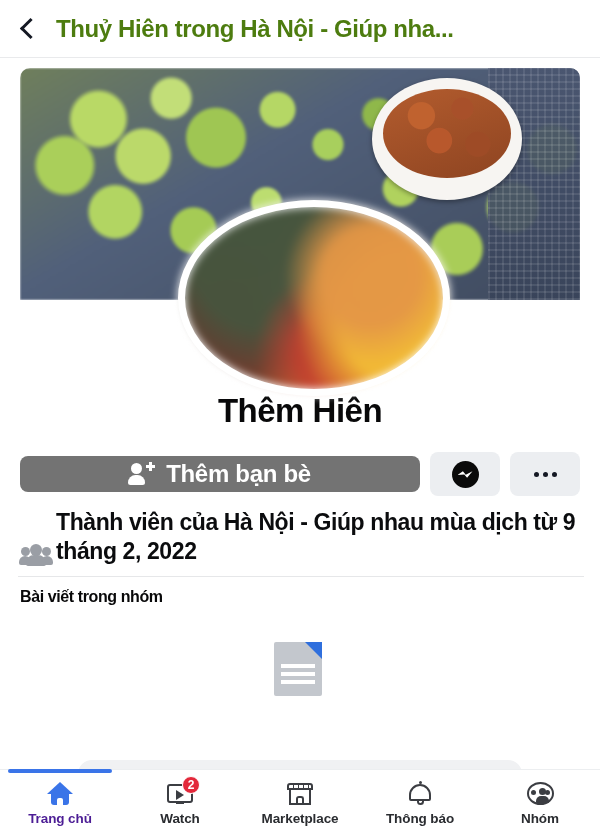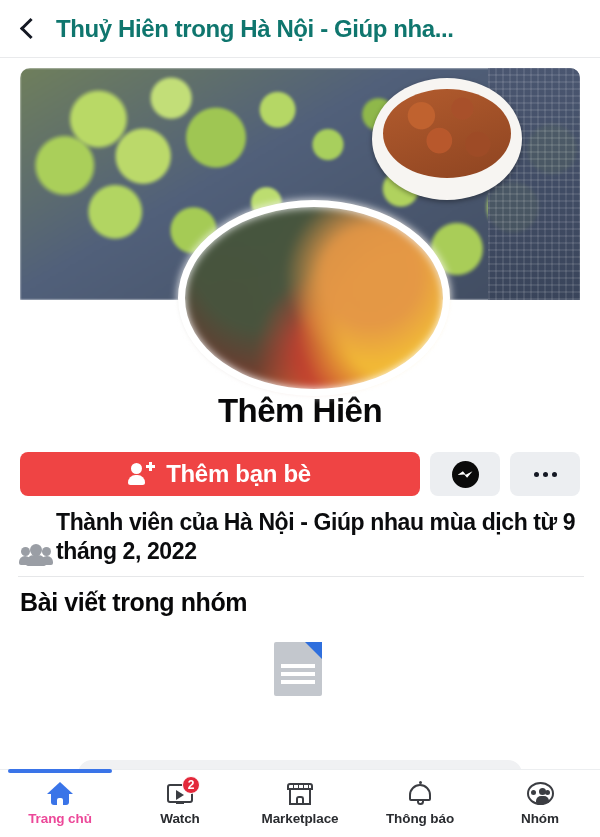--- a/index.html
+++ b/index.html
@@ -30,21 +30,21 @@
     cursor:pointer;
   }
   .chev {
     width:15px; height:15px;
     border-left:3.5px solid #141823;
     border-bottom:3.5px solid #141823;
     transform:rotate(45deg);
     margin-left:5px;
   }
   .header-title {
-    font-size:24px; font-weight:bold; color:#0f766e;
+    font-size:24px; font-weight:bold; color:#4d7c0f;
     letter-spacing:-0.4px;
     white-space:nowrap; overflow:hidden;
     padding-right:8px;
   }
 
   
   .cover-wrap {
     position:absolute; top:68px; left:20px;
     width:560px; height:232px;
     border-radius:10px 10px 0 0;
@@ -136,22 +136,22 @@
     letter-spacing:-0.5px;
   }
 
   
   .action-row {
     position:absolute; top:452px; left:20px;
     width:560px; height:44px;
     display:flex; align-items:center; gap:10px;
   }
   .btn-add {
-    flex:1; height:44px;
-    background:#ef4444;
+    flex:1; height:36px;
+    background:#737373;
     border-radius:8px;
     display:flex; align-items:center; justify-content:center; gap:11px;
     cursor:pointer;
   }
   .btn-add-label {
     color:#fff; font-size:24px; font-weight:bold; letter-spacing:-0.3px;
   }
   .icon-person-add { width:26px; height:22px; position:relative; }
   .icon-person-add .ph {
     position:absolute; left:2px; top:0; width:11px; height:11px;
@@ -227,21 +227,21 @@
   
   .divider {
     position:absolute; left:18px; width:566px; height:1px;
     background:#e6e7e9;
   }
   .divider.d1 { top:576px; }
 
   
   .posts-title {
     position:absolute; top:588px; left:20px;
-    font-size:25px; font-weight:bold; color:#080809;
+    font-size:16px; font-weight:bold; color:#080809;
     letter-spacing:-0.4px;
   }
   .doc-icon {
     position:absolute; top:642px; left:274px;
     width:48px; height:54px;
   }
   .doc-body {
     position:absolute; inset:0;
     background:#c3c7cd;
     border-radius:2px;
@@ -287,21 +287,21 @@
     gap:4px;
     cursor:pointer;
   }
   .nav-indicator {
     position:absolute; top:-1px; left:8px; right:8px; height:3.5px;
     background:#3a74e8; border-radius:2px;
   }
   .nav-label {
     font-size:13.5px; font-weight:bold; color:#2a2c30; letter-spacing:-0.1px;
   }
-  .nav-item.active .nav-label { color:#ec4899; }
+  .nav-item.active .nav-label { color:#4c1d95; }
   .nav-icon { width:34px; height:26px; position:relative; }
 
   
   .ic-home {
     position:absolute; left:4px; top:1px; width:26px; height:24px;
   }
   .ic-home .roof {
     position:absolute; left:0; top:0; width:0; height:0;
     border-left:13px solid transparent; border-right:13px solid transparent;
     border-bottom:12px solid #3a74e8;

